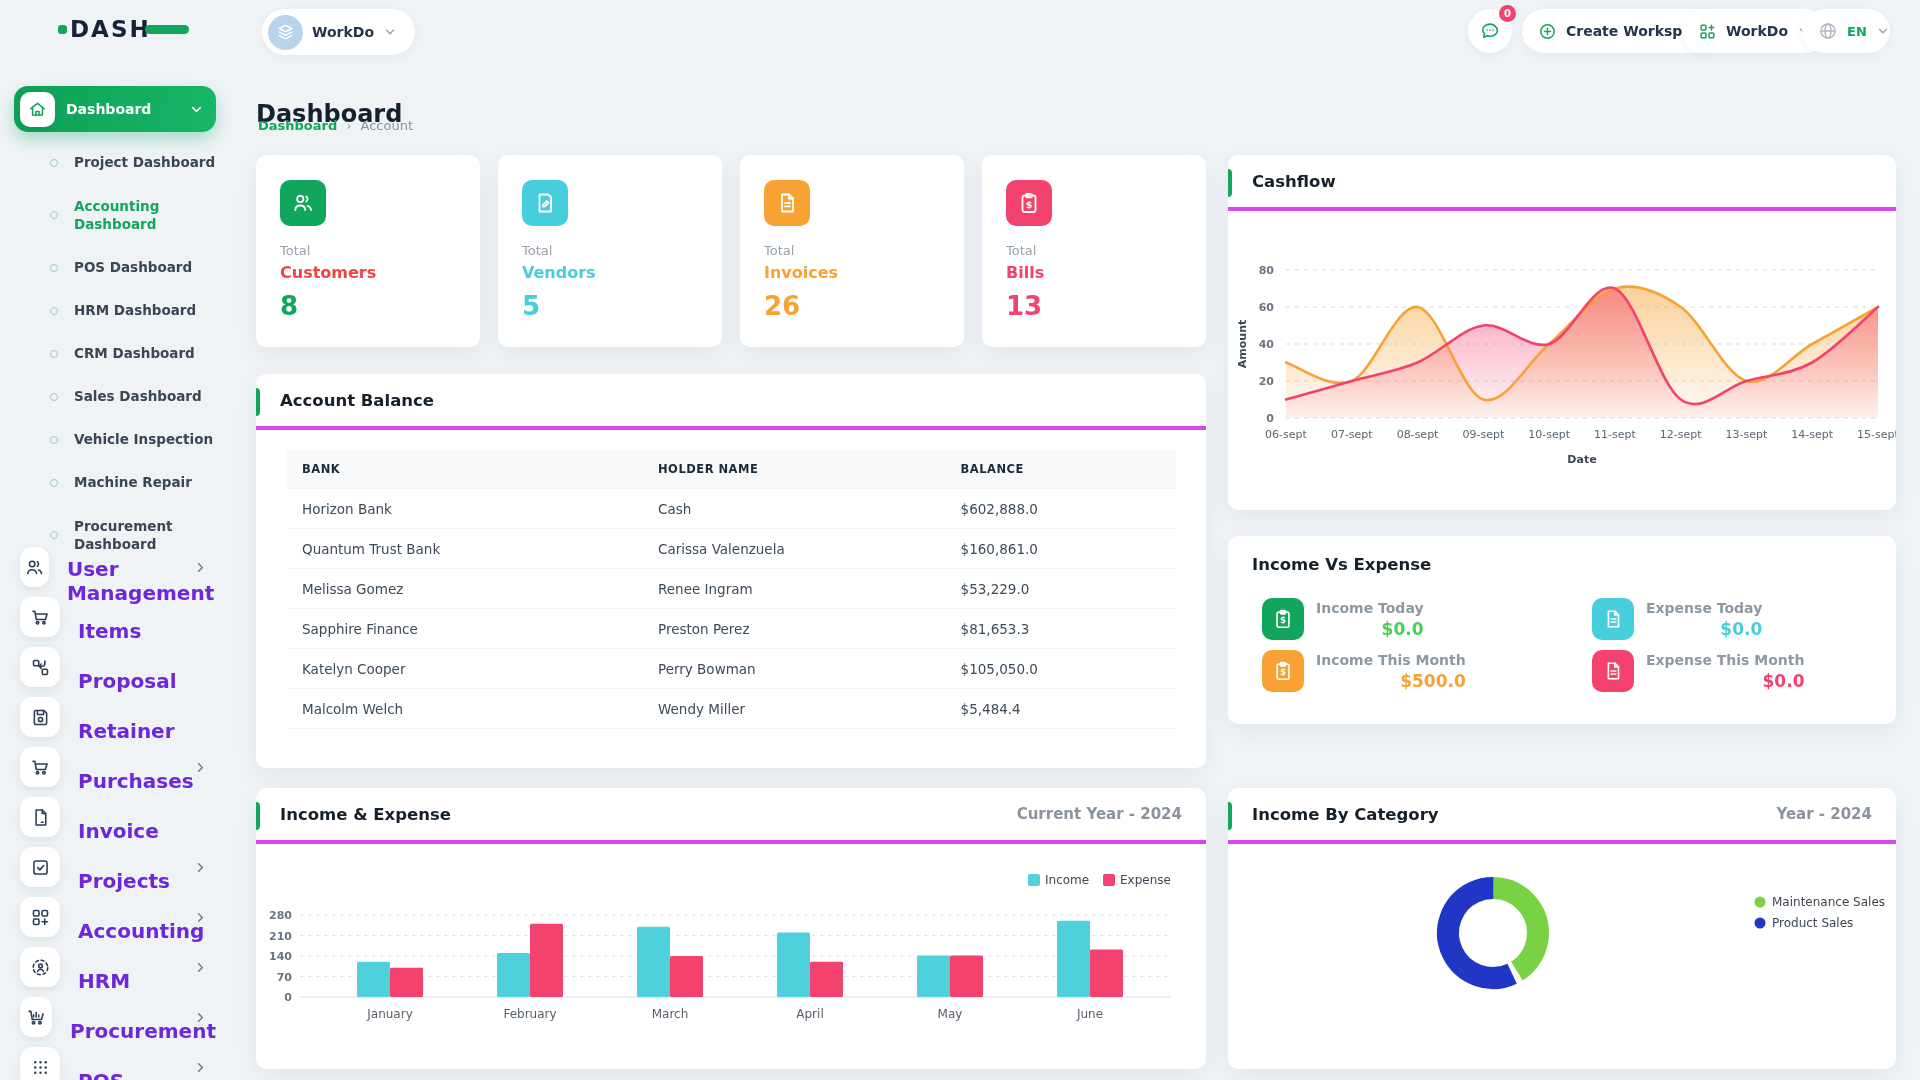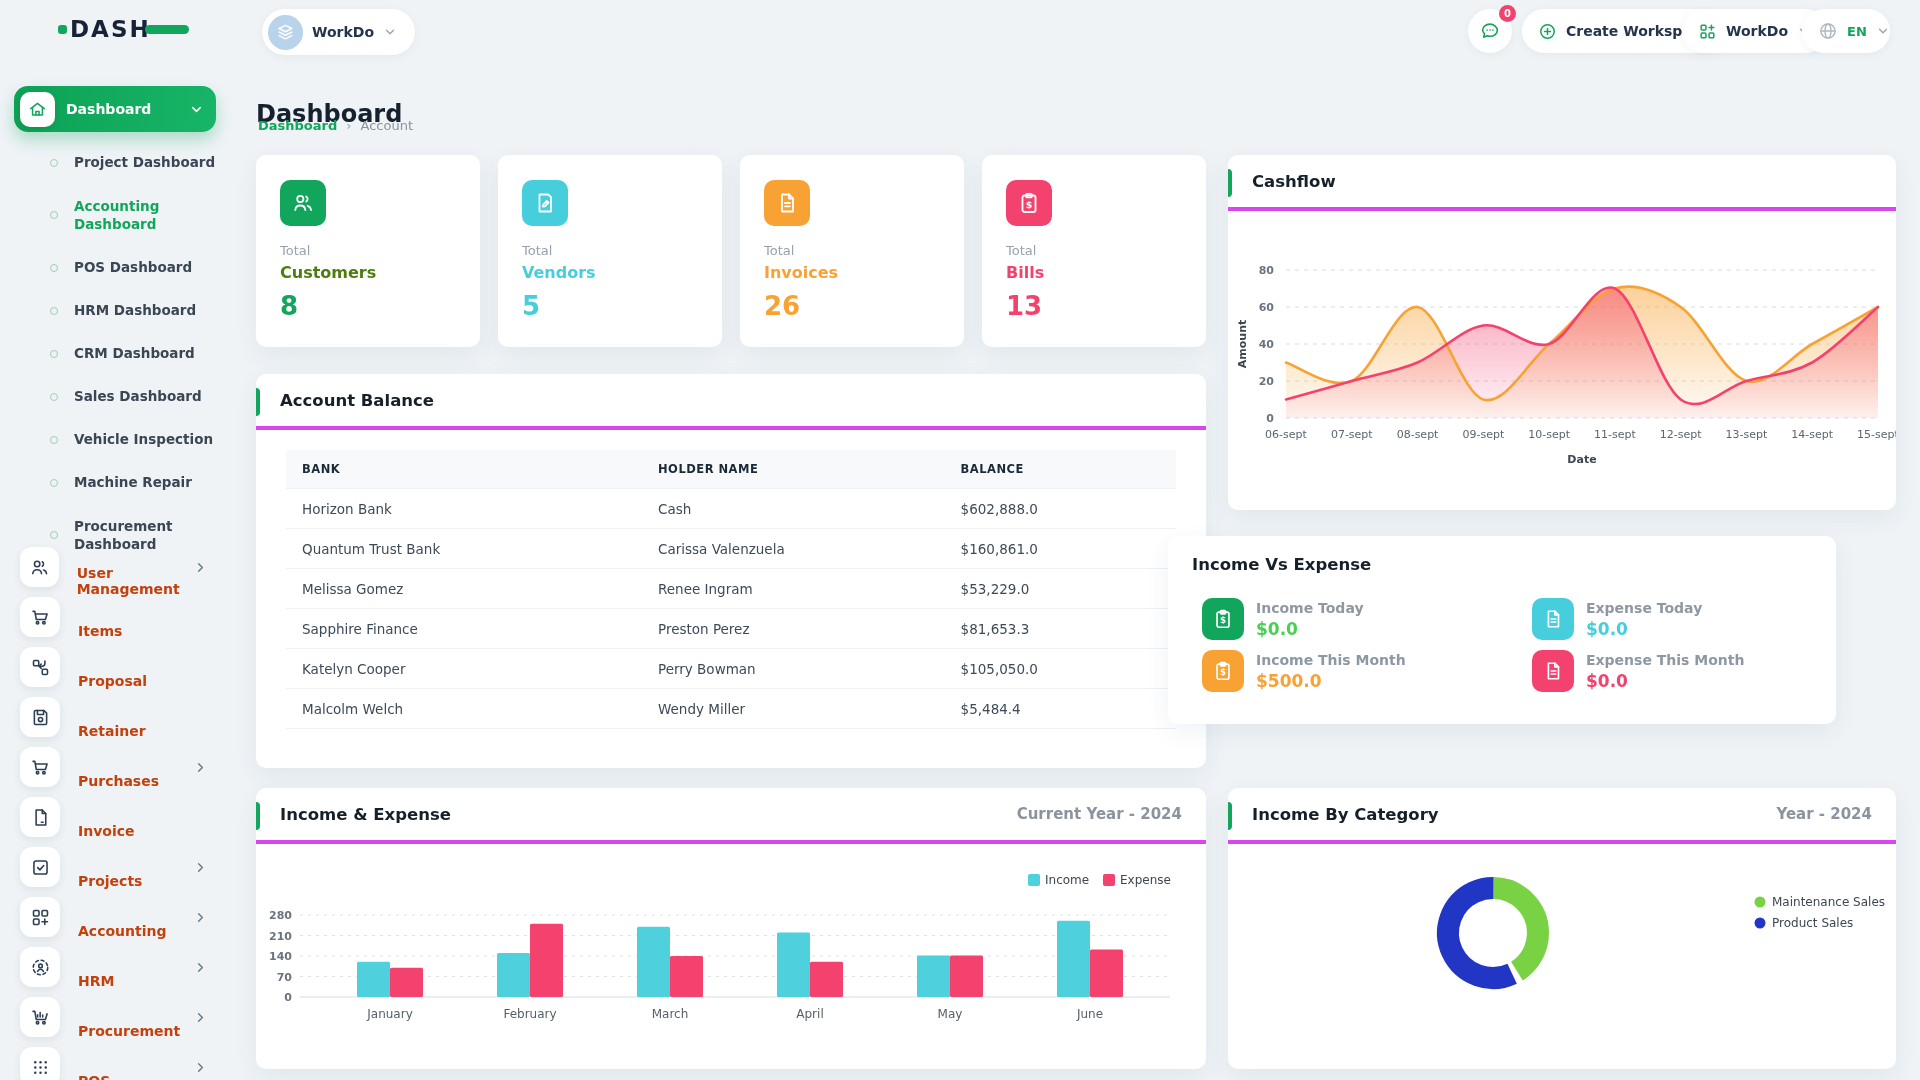--- a/index.html
+++ b/index.html
@@ -41,42 +41,42 @@
   .side-active .chev { margin-left:auto; color:#fff; }
   .sub-list { position:absolute; left:14px; top:125px; width:202px; margin:16px; padding:0; list-style:none; }
   .sub-list li { min-height:43px; display:flex; align-items:center; padding-left:20px; cursor:pointer; }
   .sub-list li.tall { min-height:62px; }
   .bullet { width:8px; height:8px; border:1.6px solid #9fceb4; border-radius:50%; flex:0 0 auto; }
   .sub-list .s-lbl { margin-left:16px; font-size:13.5px; font-weight:600; color:#3a4654; width:150px; line-height:1.35; }
   .sub-list li.active .s-lbl { color:#12a65c; }
   .menu-list { position:absolute; left:14px; top:542px; width:202px; margin:0; padding:0; list-style:none; }
   .menu-list li { height:50px; display:flex; align-items:center; cursor:pointer; position:relative; }
   .menu-list .tile { width:40px; height:40px; margin-left:6px; border-radius:12px; background:#fff; color:#2e3f55; display:flex; align-items:center; justify-content:center; box-shadow:0 3px 9px rgba(30,50,80,.09); }
-  .menu-list .m-lbl { margin-left:18px; font-size:14px; font-weight:600; color:#c2410c;margin-top:28px; }
+  .menu-list .m-lbl { margin-left:18px; font-size:20px; font-weight:600; color:#6d28d9;margin-top:28px; }
   .menu-list .m-chev { position:absolute; right:8px; color:#6b7683; display:flex; }
   
   .page-title { position:absolute; left:256px; top:84px; font-size:24px; font-weight:700; color:#15212e; }
   .crumbs { position:absolute; left:258px; top:118px; display:flex; align-items:center; gap:9px; font-size:13px; }
   .crumbs .link { color:#12a65c; font-weight:600; cursor:pointer; }
   .crumbs .sep { color:#9aa4af; }
   .crumbs .cur { color:#8a939e; }
   .stat-row { position:absolute; left:256px; top:155px; display:flex; gap:18px; }
   .stat-card { width:224px; height:192px; background:#fff; border-radius:10px; box-shadow:0 8px 24px rgba(45,66,94,.07); padding:25px 24px; position:relative; }
   .stat-card .tile { width:46px; height:46px; border-radius:10px; color:#fff; display:flex; align-items:center; justify-content:center; }
   .stat-card .t-pre { position:absolute; left:24px; top:88px; font-size:13px; color:#98a1ac; }
   .stat-card .t-name { position:absolute; left:24px; top:108px; font-size:16px; font-weight:700; }
   .stat-card .t-val { position:absolute; left:24px; top:136px; font-size:26px; font-weight:700; }
   .card { position:absolute; background:#fff; border-radius:10px; box-shadow:0 8px 24px rgba(45,66,94,.07); }
   .card-head { height:56px; display:flex; align-items:center; padding:0 24px; border-bottom:4px solid #d946ef; position:relative; font-weight:700; font-size:16.5px; color:#15202b; }
   .card-head.no-line { border-bottom:none; }
   .card-head.accent:before { content:""; position:absolute; left:0; top:14px; width:4px; height:28px; background:#12a65c; border-radius:0 4px 4px 0; }
   .period { margin-left:auto; color:#8a939e; font-weight:700; font-size:15px; }
   #card-cashflow { left:1228px; top:155px; width:668px; height:355px; }
   #card-balance  { left:256px;  top:374px; width:950px; height:394px; }
-  #card-ive      { left:1168px; top:536px; width:668px; height:188px; }
+  #card-ive      { left:1228px; top:536px; width:668px; height:188px;text-align:right; }
   #card-bars     { left:256px;  top:788px; width:950px; height:281px; }
   #card-donut    { left:1228px; top:788px; width:668px; height:281px; }
   .chart-mount { position:absolute; left:0; top:56px; }
   .balance-table { position:absolute; left:30px; top:76px; width:890px; border-collapse:collapse; font-size:13.5px; }
   .balance-table th { text-align:left; font-size:11.5px; letter-spacing:.5px; padding:12px 16px; color:#1b2a38; background:#f7f9fb; }
   .balance-table td { padding:11.5px 16px; border-top:1px solid #eef1f5; color:#3c4a59; }
   .balance-table tr:last-child td { border-bottom:1px solid #eef1f5; }
   .ive-item { position:absolute; display:flex; cursor:default; }
   .ive-item .tile { width:42px; height:42px; border-radius:10px; color:#fff; display:flex; align-items:center; justify-content:center; }
   .ive-item .txt { margin-left:12px; }
@@ -391,21 +391,21 @@
       <div class="stat-card">
         <div class="tile" style="background: rgb(18, 166, 92);">
           <svg width="24" height="24" viewBox="0 0 24 24" fill="none" stroke="currentColor" stroke-width="1.8" stroke-linecap="round" stroke-linejoin="round">
             <circle cx="9.3" cy="8" r="3.1"></circle>
             <path d="M4.3 19c.2-2.8 2.3-4.5 5-4.5s4.8 1.7 5 4.5"></path>
             <path d="M15.2 5.4a3.1 3.1 0 0 1 0 5.2"></path>
             <path d="M16.6 14.8c2 .5 3.2 2 3.4 4.2"></path>
           </svg>
         </div>
         <div class="t-pre">Total</div>
-        <div class="t-name" style="color: #4d7c0f;">Customers</div>
+        <div class="t-name" style="color: #ef4444;">Customers</div>
         <div class="t-val" style="color: rgb(18, 166, 92);">8</div>
       </div>
       <div class="stat-card">
         <div class="tile" style="background: rgb(71, 206, 221);">
           <svg width="24" height="24" viewBox="0 0 24 24" fill="none" stroke="currentColor" stroke-width="1.8" stroke-linecap="round" stroke-linejoin="round">
             <path d="M6.5 3.5h8.5L18 6v14.5H6.5z"></path>
             <path d="M10.2 13.6l3.6-3.6 1.7 1.7-3.6 3.6-2.1.4z"></path>
           </svg>
         </div>
         <div class="t-pre">Total</div>

